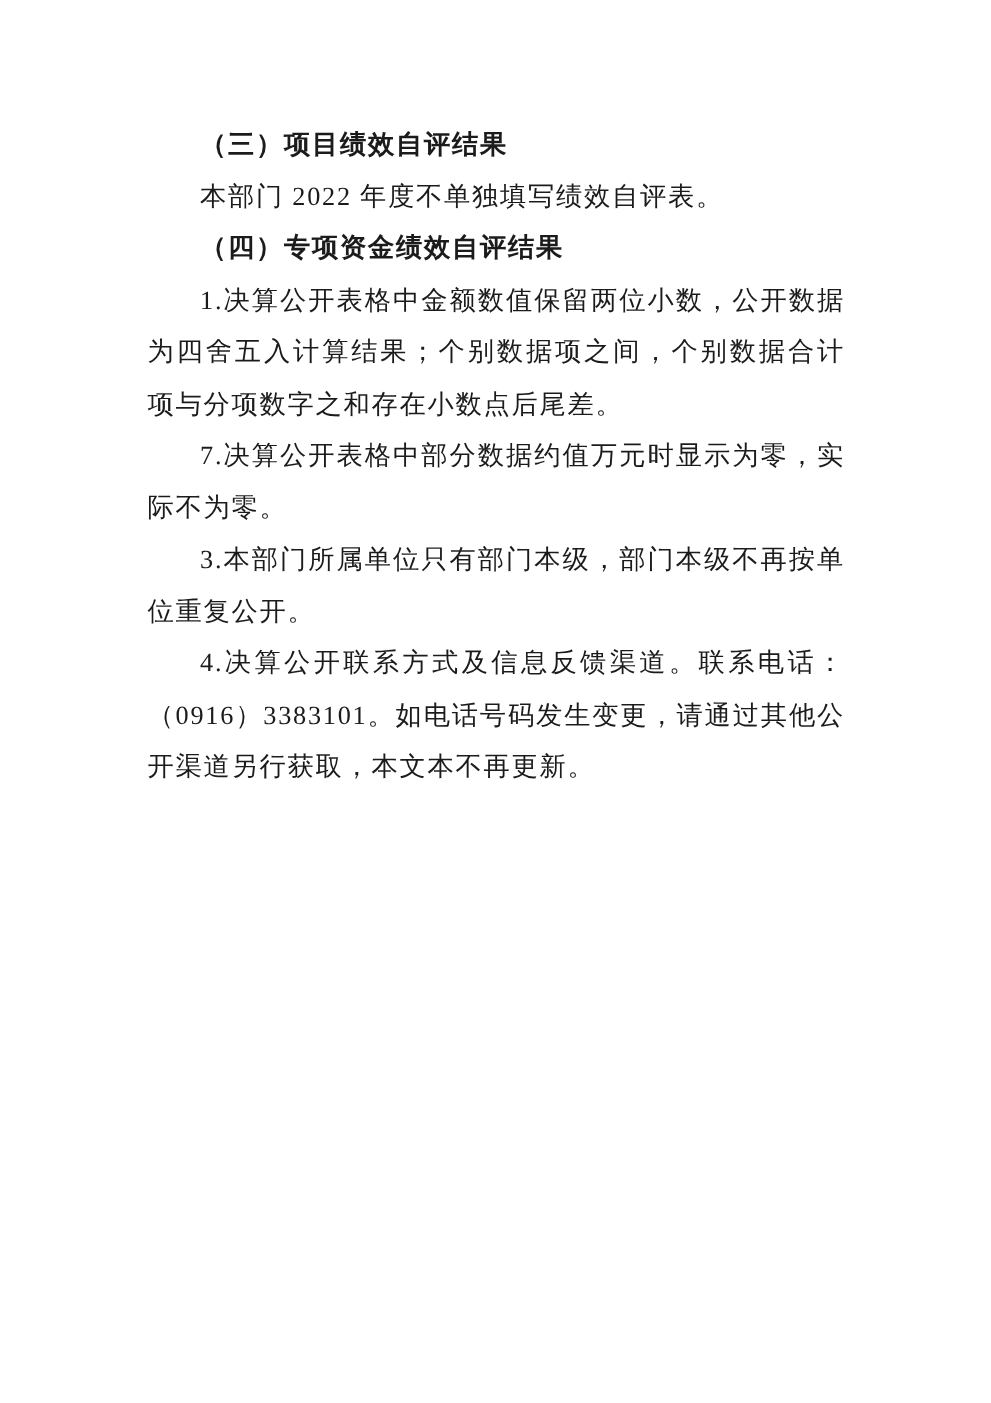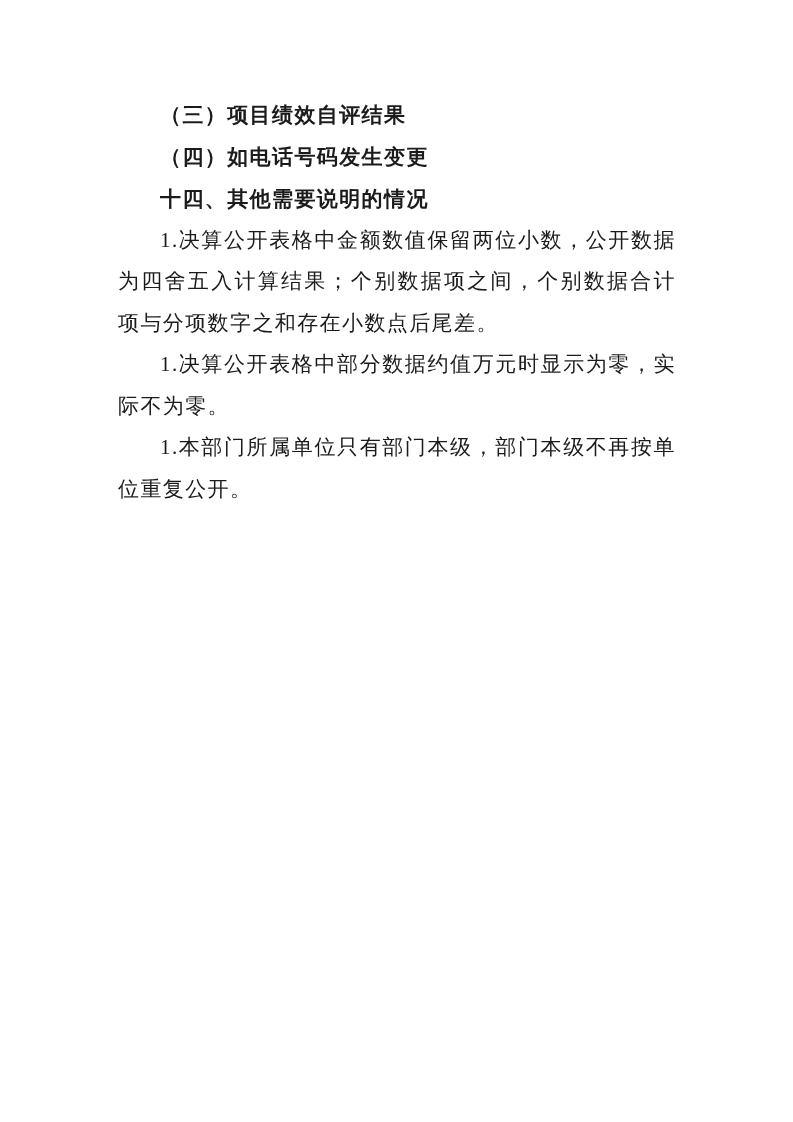--- a/index.html
+++ b/index.html
@@ -39,19 +39,20 @@
     font-weight: 700;
     letter-spacing: 2px;
   }
 </style>
 </head>
 <body>
 
 <div class="page">
   <div class="content">
     <p class="subheading">（三）项目绩效自评结果</p>
-    <p class="subheading">（四）如电话号码发生变更</p>
-    <p class="section-heading">十四、其他需要说明的情况</p>
+    <p>本部门 2022 年度不单独填写绩效自评表。</p>
+    <p class="subheading">（四）专项资金绩效自评结果</p>
     <p>1.决算公开表格中金额数值保留两位小数，公开数据为四舍五入计算结果；个别数据项之间，个别数据合计项与分项数字之和存在小数点后尾差。</p>
-    <p>1.决算公开表格中部分数据约值万元时显示为零，实际不为零。</p>
-    <p>1.本部门所属单位只有部门本级，部门本级不再按单位重复公开。</p>
+    <p>7.决算公开表格中部分数据约值万元时显示为零，实际不为零。</p>
+    <p>3.本部门所属单位只有部门本级，部门本级不再按单位重复公开。</p>
+    <p>4.决算公开联系方式及信息反馈渠道。联系电话：（0916）3383101。如电话号码发生变更，请通过其他公开渠道另行获取，本文本不再更新。</p>
   </div>
 </div>
 
 </body></html>

